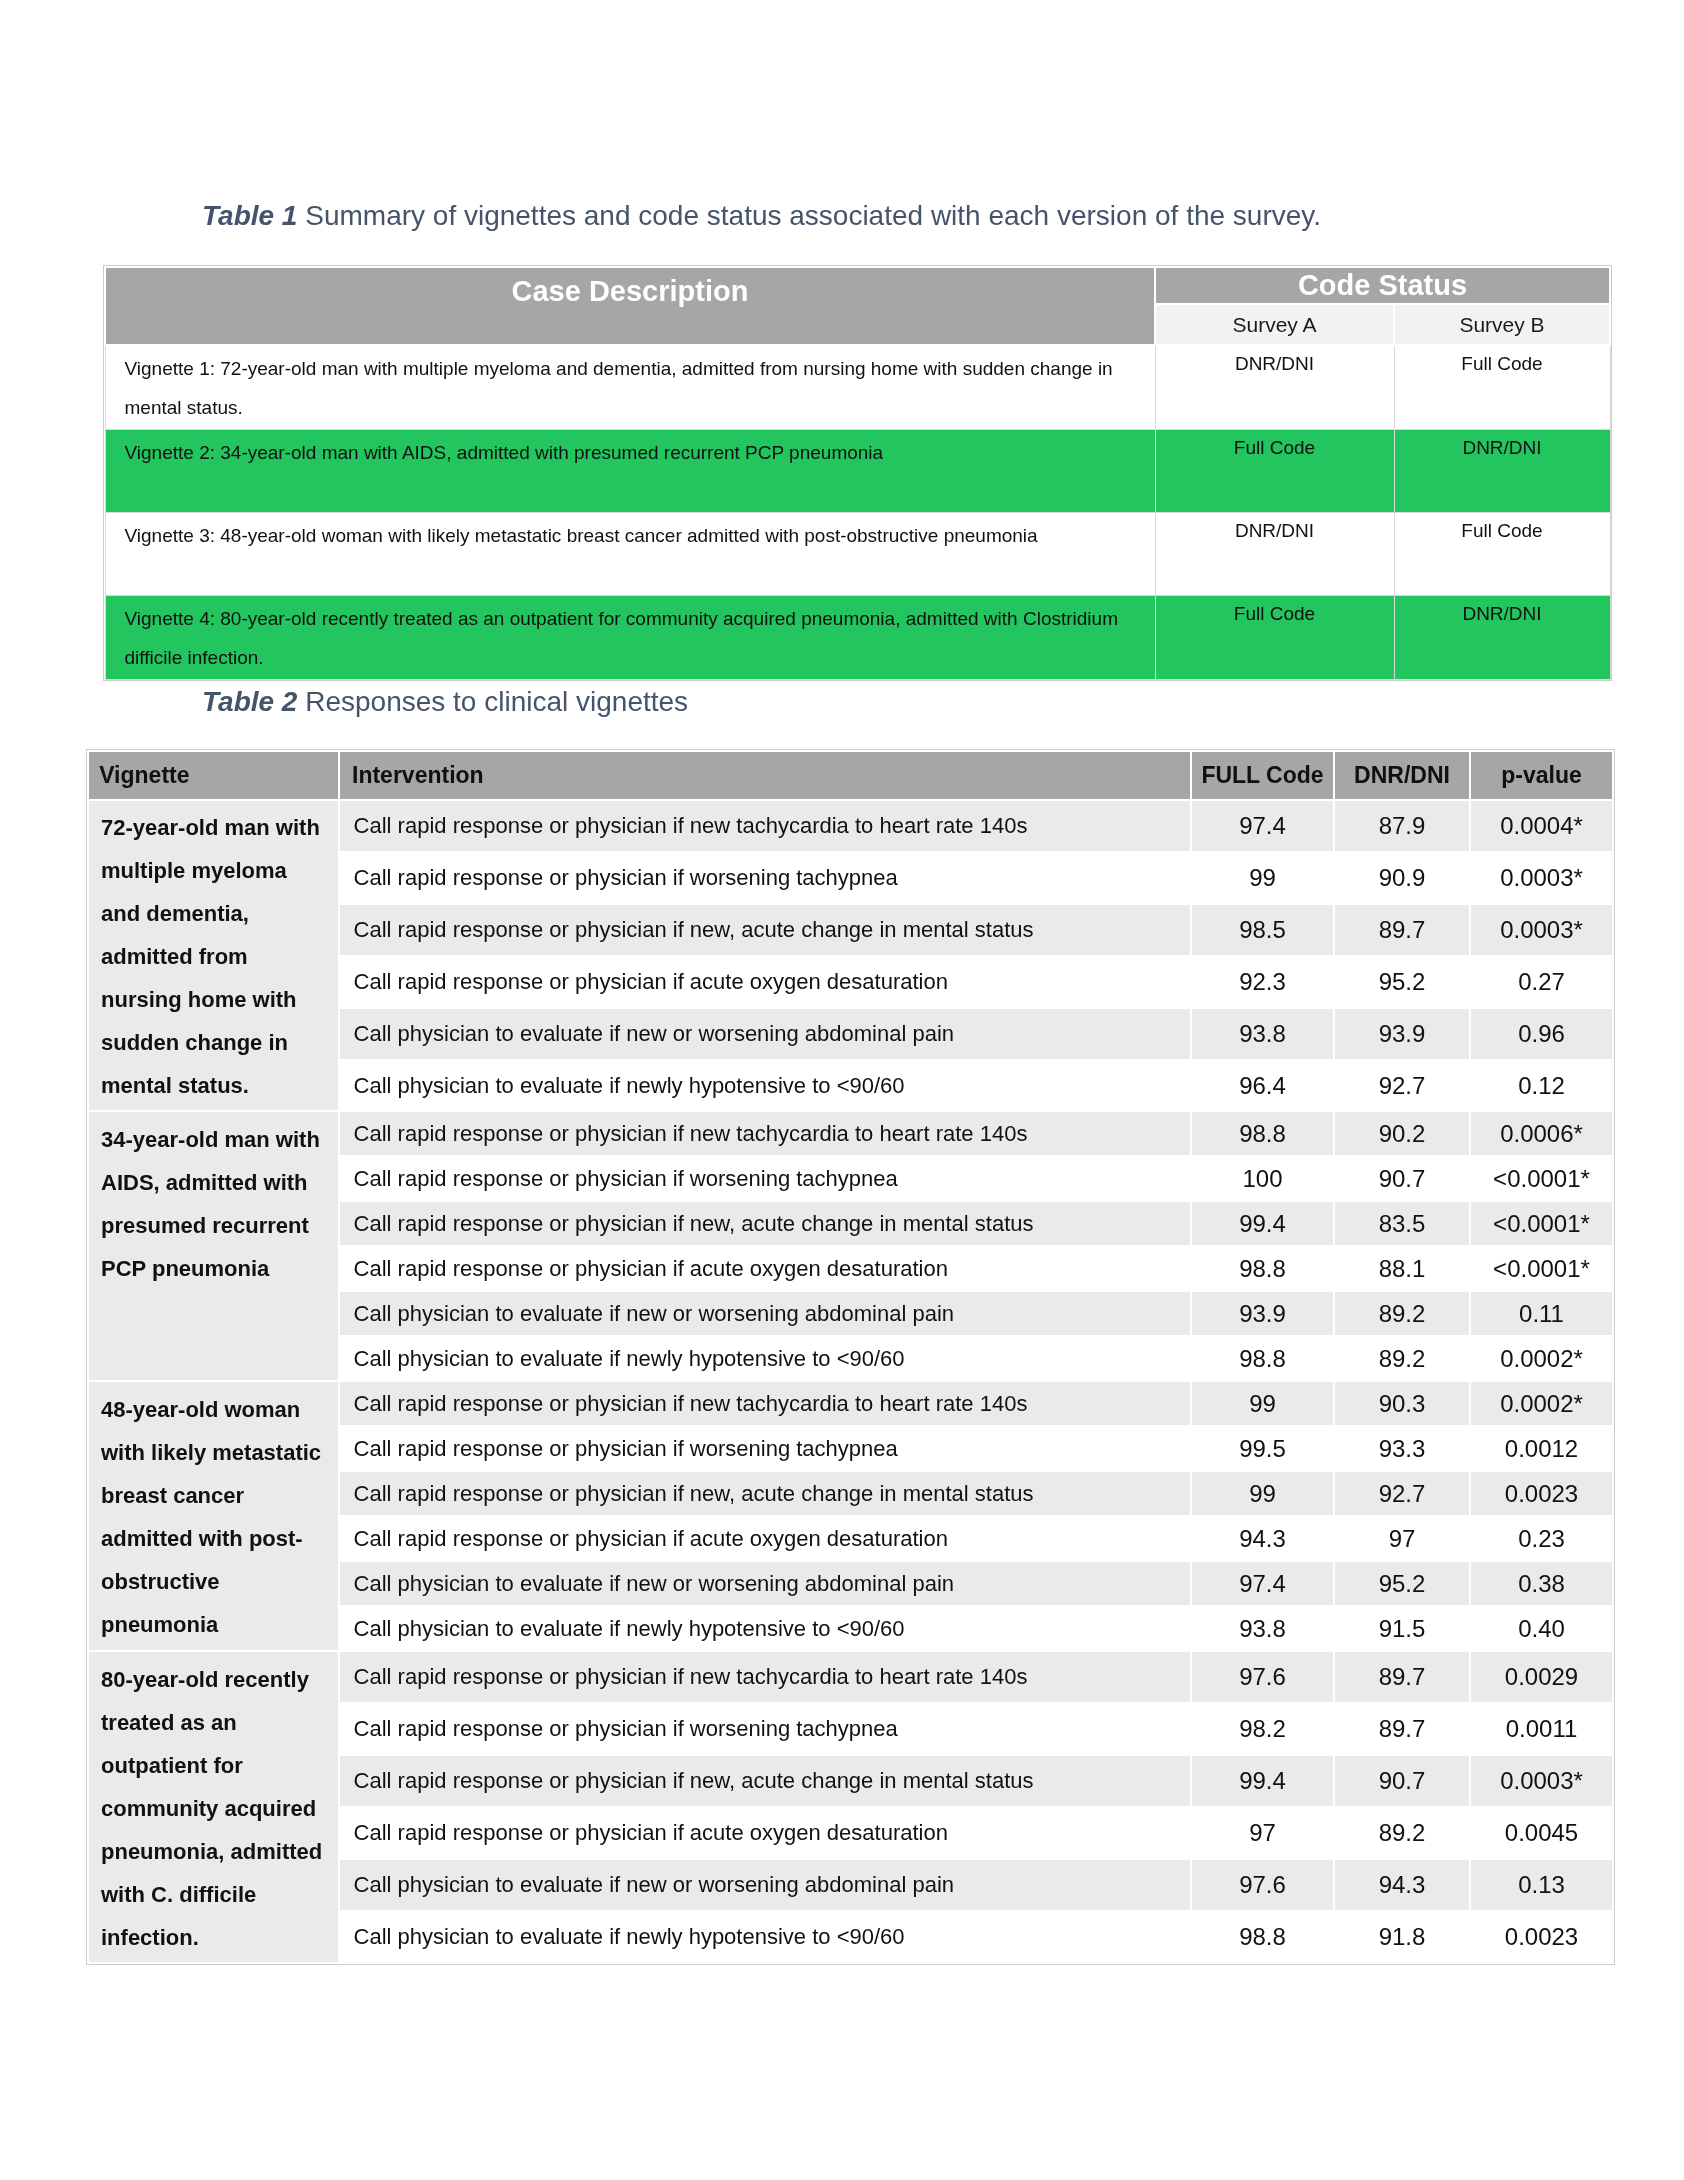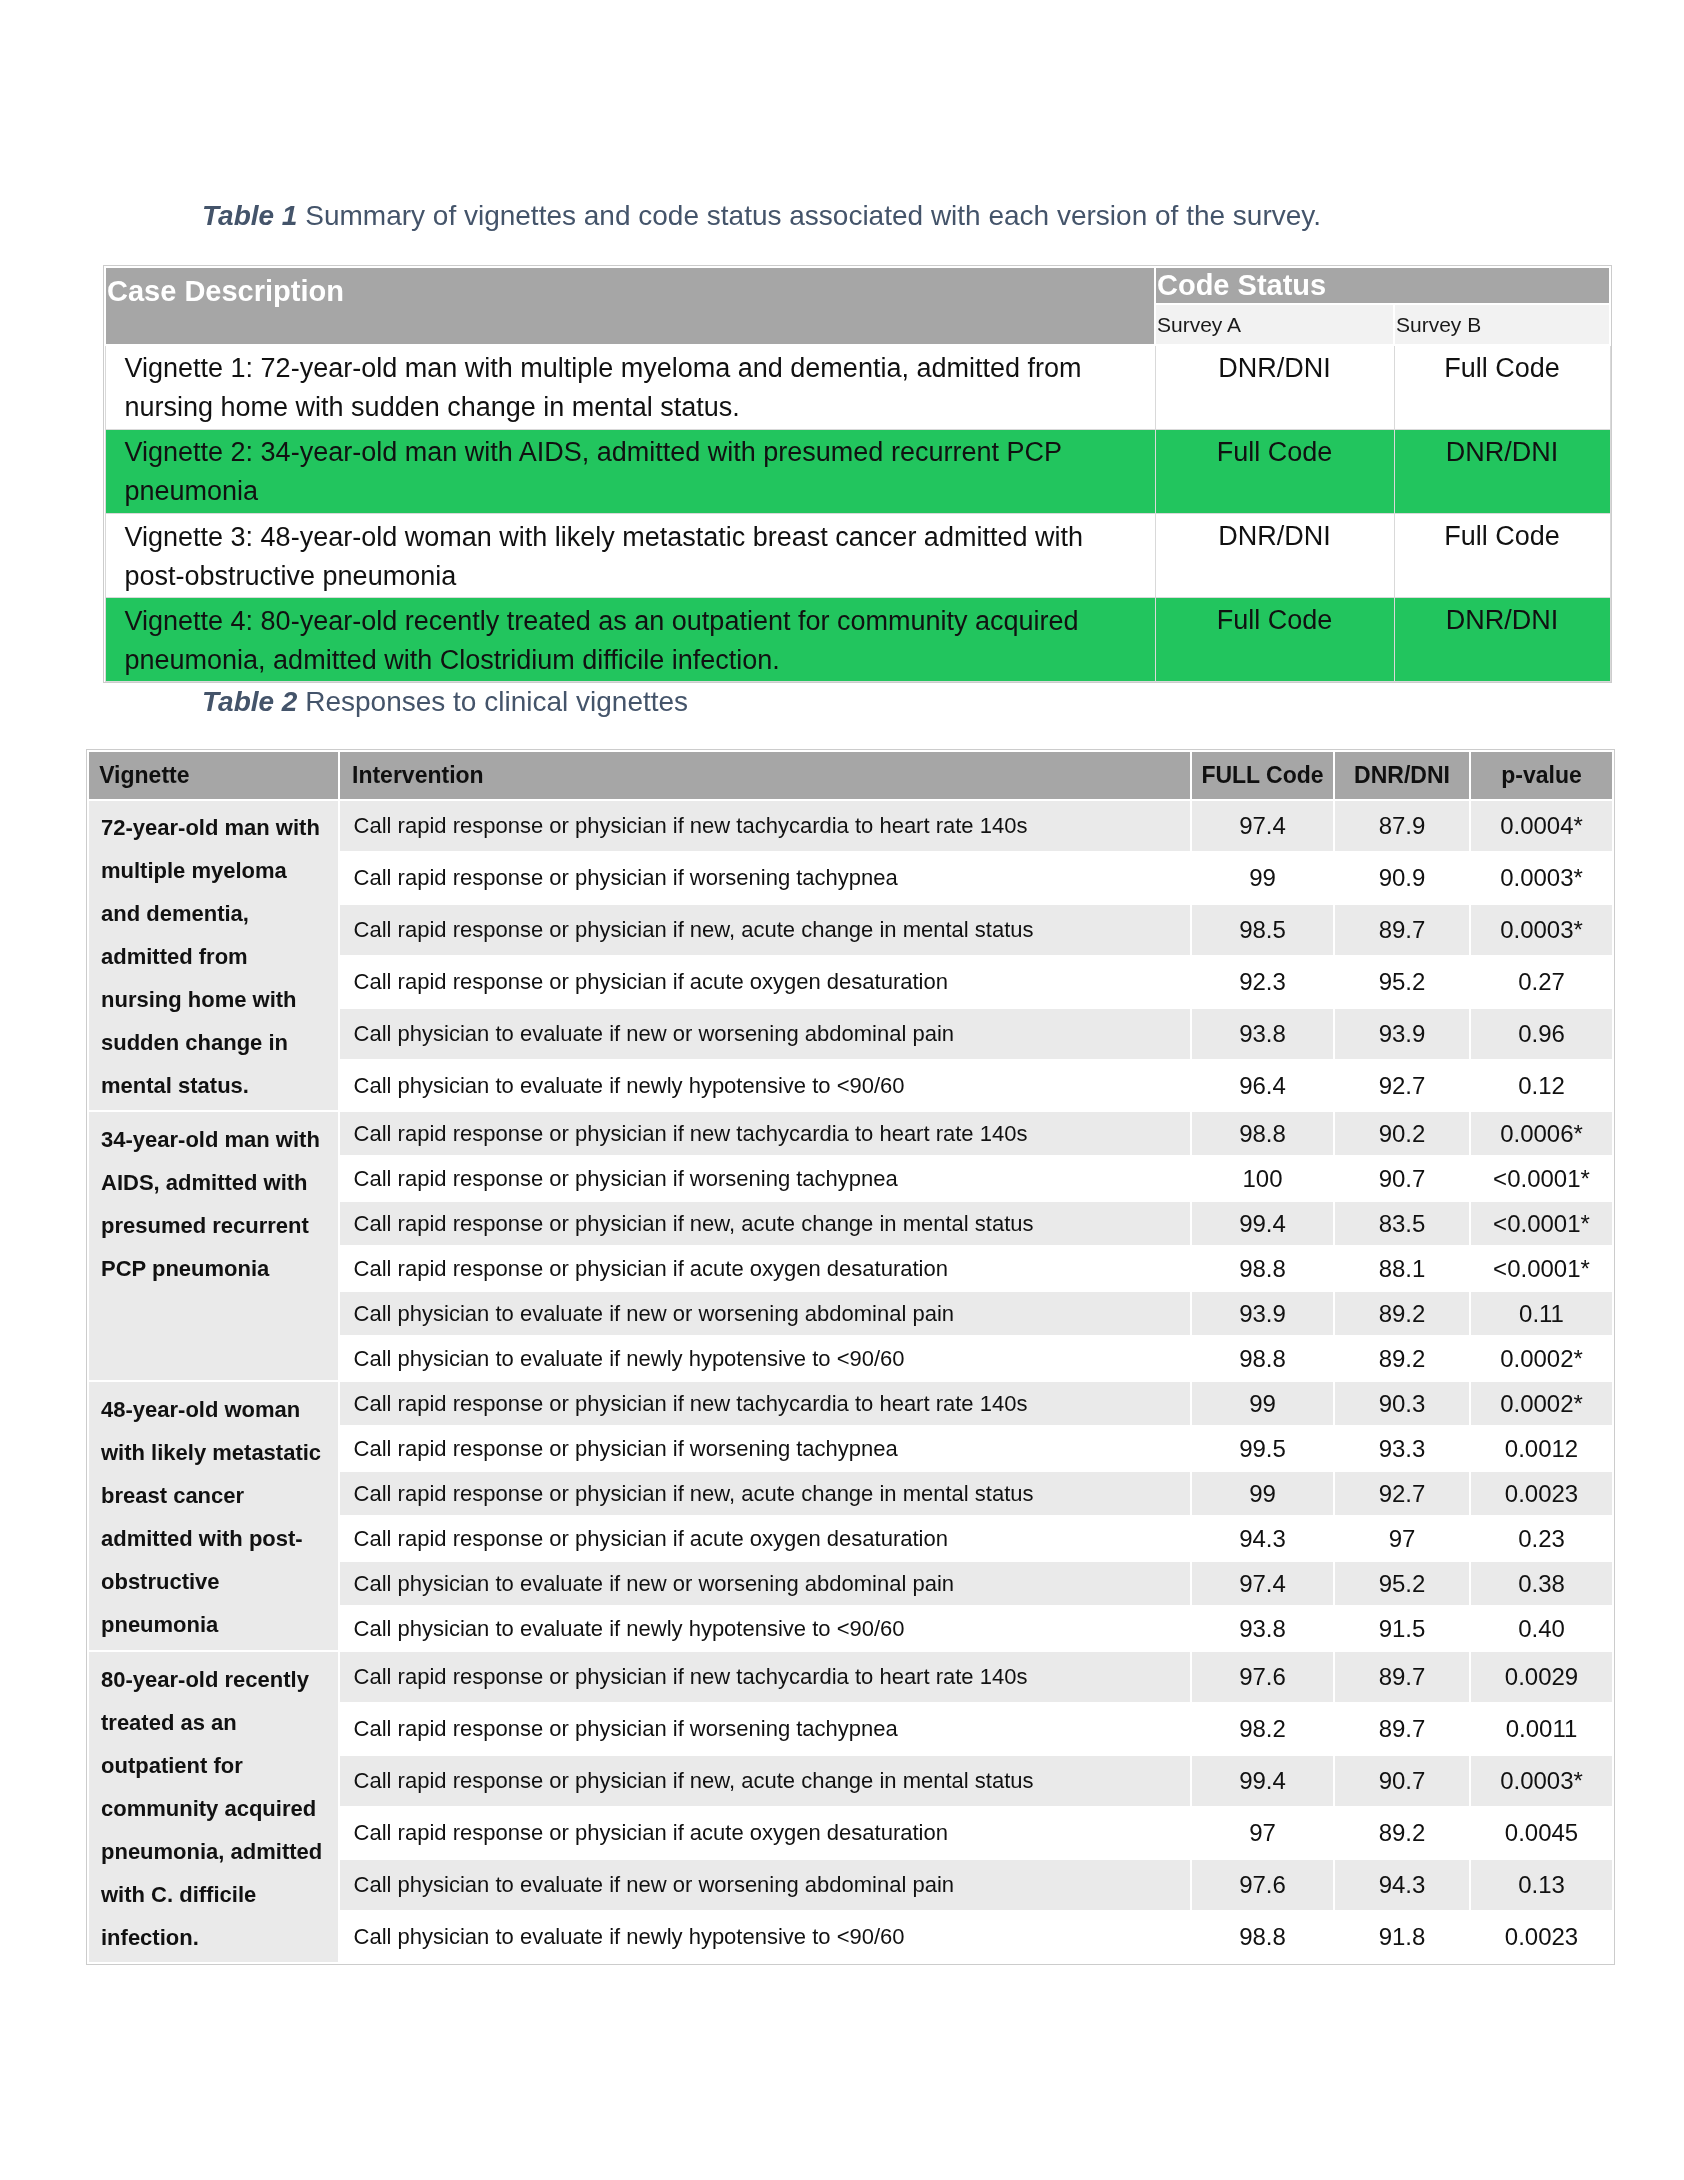--- a/index.html
+++ b/index.html
@@ -18,31 +18,31 @@
     white-space:nowrap;
   }
   .tbl-title .tprefix{font-weight:bold;font-style:italic;}
 
   table{border-collapse:collapse;table-layout:fixed;position:absolute;outline:0.9px solid #cccccc;}
 
   
   .t1{left:104px;top:266px;width:1505px;}
   .t1 thead th{
     background:#a6a6a6;color:#ffffff;font-weight:bold;
-    font-size:29px;text-align:left;vertical-align:middle;
+    font-size:29px;text-align:center;vertical-align:middle;
     border:2.6px solid #ffffff;
   }
   .t1 th.case-head{vertical-align:top;padding-top:6.8px;height:39px;}
   .t1 tr.subhead th{
     background:#f2f2f2;color:#1a1a1a;font-weight:normal;
     font-size:21px;height:37px;
   }
   .t1 tbody td{
     border:1.7px solid #d9d9d9;
-    font-size:27px;
+    font-size:19px;
     vertical-align:top;
     background:#ffffff;
     margin-top:28px;
   }
   .t1 tbody tr{height:83px;}
   .t1 tbody tr.stripe td{background:#22c55e;}
   .t1 td.case-cell{
     text-align:left;
     padding:3.4px 22px 1.7px 19px;
     line-height:39px;

